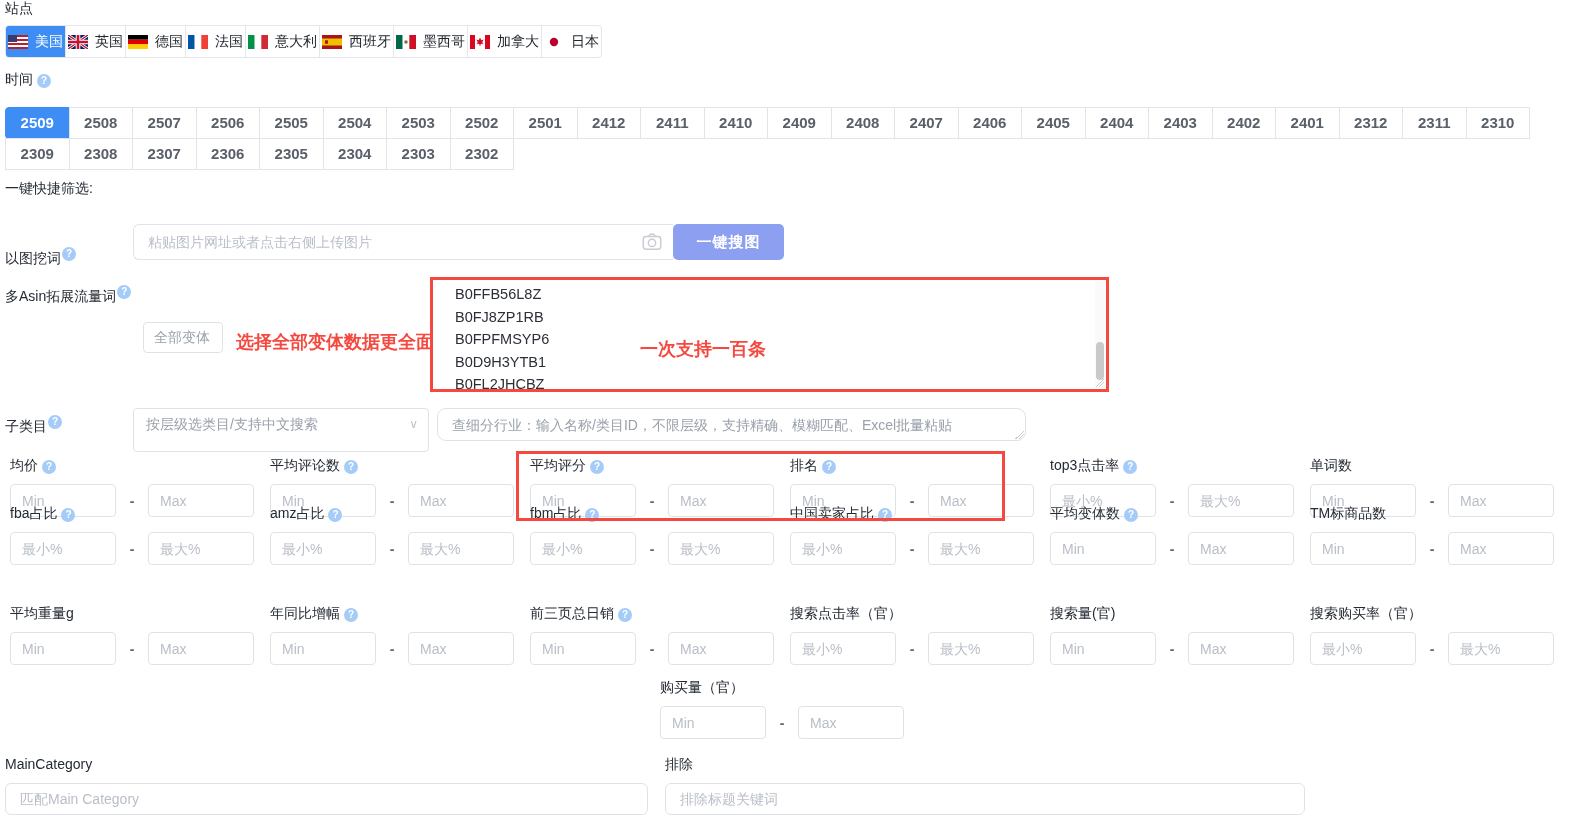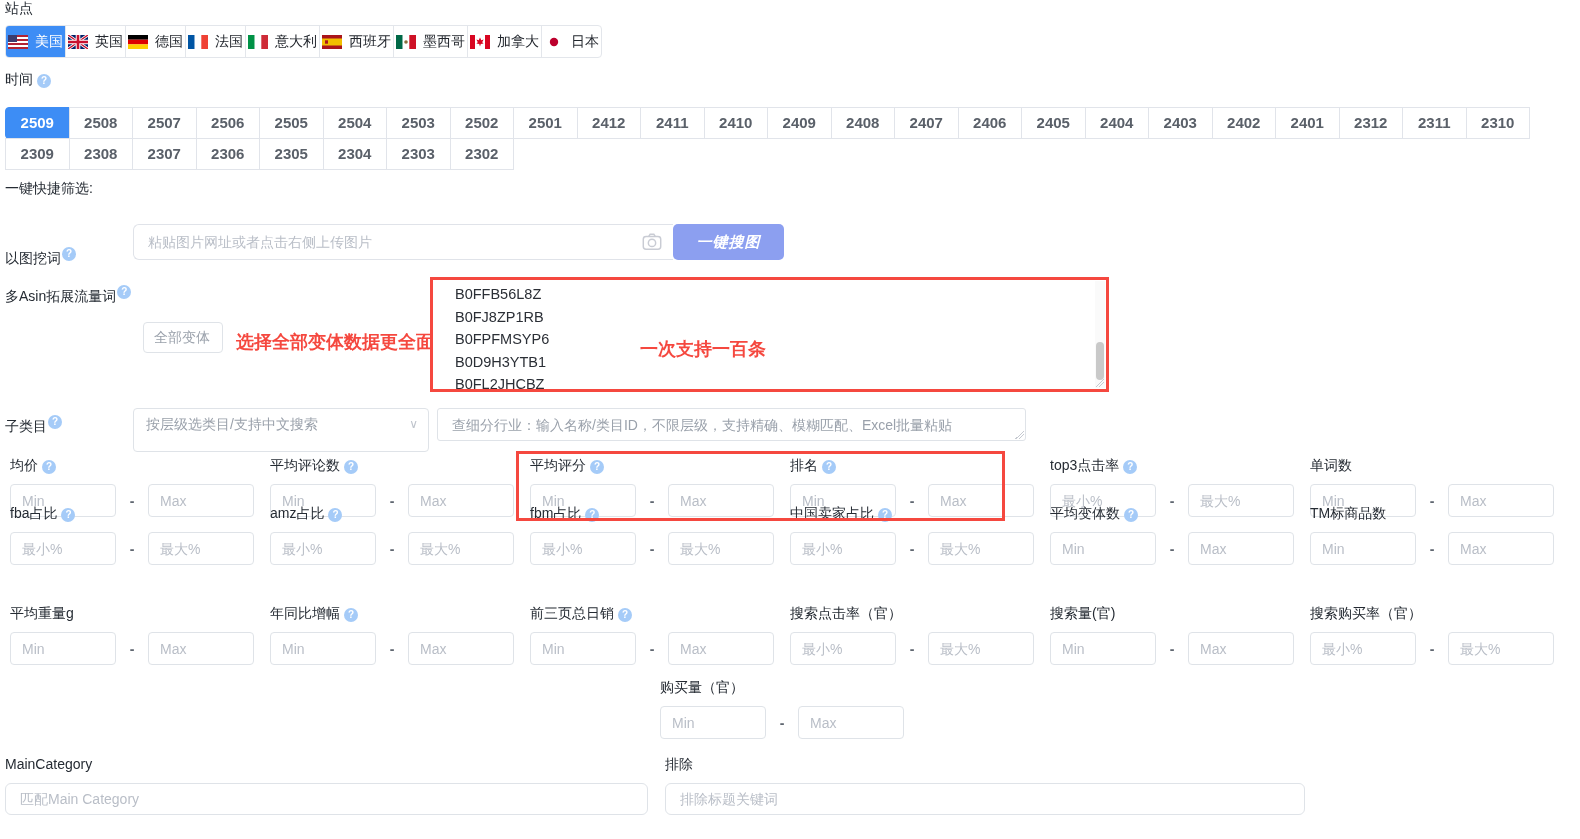--- a/index.html
+++ b/index.html
@@ -32,21 +32,21 @@
   .time-btn.selected { background:#3d8df5; border-color:#3d8df5; color:#fff; border-radius:4px 0 0 4px; }
 
   
   #img-input-wrap { left:133px; top:224px; width:540px; height:36px; }
   #img-input { width:100%; height:100%; border:1px solid #e0e3e9; border-right:none;
                border-radius:6px 0 0 6px; padding:0 40px 0 14px; font-size:14px; outline:none; }
   #img-input::placeholder { color:#b9bec7; }
   #camera-icon { position:absolute; right:10px; top:7px; }
   #img-search-btn { left:673px; top:224px; width:111px; height:36px; background:#8c9ff0;
                     color:#fff; font-size:15px; font-weight:600; border:none; border-radius:5px;
-                    cursor:pointer; letter-spacing:1px;font-style:italic; }
+                    cursor:pointer; letter-spacing:1px; }
 
   
   #variant-select { left:143px; top:322px; width:80px; height:31px; border:1px solid #dfe3e8;
                     border-radius:4px; background:#fff; font-size:14px; color:#9aa1ab;
                     line-height:29px; padding-left:10px; cursor:pointer; }
   .red-note { color:#f5483f; font-weight:bold; font-size:18px; white-space:nowrap; }
   #asin-red-box { left:430px; top:277px; width:679px; height:115px; border:3px solid #f5483f; background:#fff; }
   #asin-textarea { position:absolute; inset:0; width:100%; height:100%; border:none; resize:none;
                    overflow:hidden; outline:none; padding:3px 24px 3px 22px; font-size:14.5px;
                    line-height:22.6px; color:#2b2f36; font-family:"Liberation Sans","DejaVu Sans",sans-serif; }
@@ -54,21 +54,21 @@
   #asin-scroll-thumb { position:absolute; right:2px; top:62px; width:8px; height:38px; background:#c9c9c9; border-radius:4px; }
   .resize-grip { position:absolute; right:2px; bottom:2px; width:9px; height:9px;
                  background:linear-gradient(135deg, transparent 0 50%, #c6cad1 50% 56%, transparent 56% 68%, #c6cad1 68% 74%, transparent 74%); }
 
   
   #subcat-select { left:133px; top:408px; width:296px; height:44px; border:1px solid #dfe3e8;
                    border-radius:4px; background:#fff; color:#9aa1ab; font-size:14px;
                    line-height:31px; padding:0 26px 0 12px; cursor:pointer; }
   #subcat-caret { position:absolute; right:10px; top:0; color:#bfc4cc; font-size:12px; }
   #subcat-input-wrap { left:437px; top:408px; width:589px; height:33px; }
-  #subcat-input { width:100%; height:100%; border:1px solid #dfe3e8; border-radius:3px;
+  #subcat-input { width:100%; height:100%; border:1px solid #dfe3e8; border-radius:9px;
                   padding:0 14px; font-size:14px; outline:none; }
   #subcat-input::placeholder { color:#9aa1ab; }
 
   
   .filter-row { position:absolute; left:5px; width:1570px; display:flex;justify-content:center; }
   .filter-col { flex:0 0 260px; }
   .filter-label { font-size:14px; color:#252b33; height:19px; line-height:19px; margin-bottom:9px; white-space:nowrap; }
   .range { display:flex; align-items:center; }
   .range input { width:106px; height:33px; border:1px solid #dfe3e8; border-radius:4px;
                  padding:0 11px; font-size:14px; outline:none; background:#fff; }

